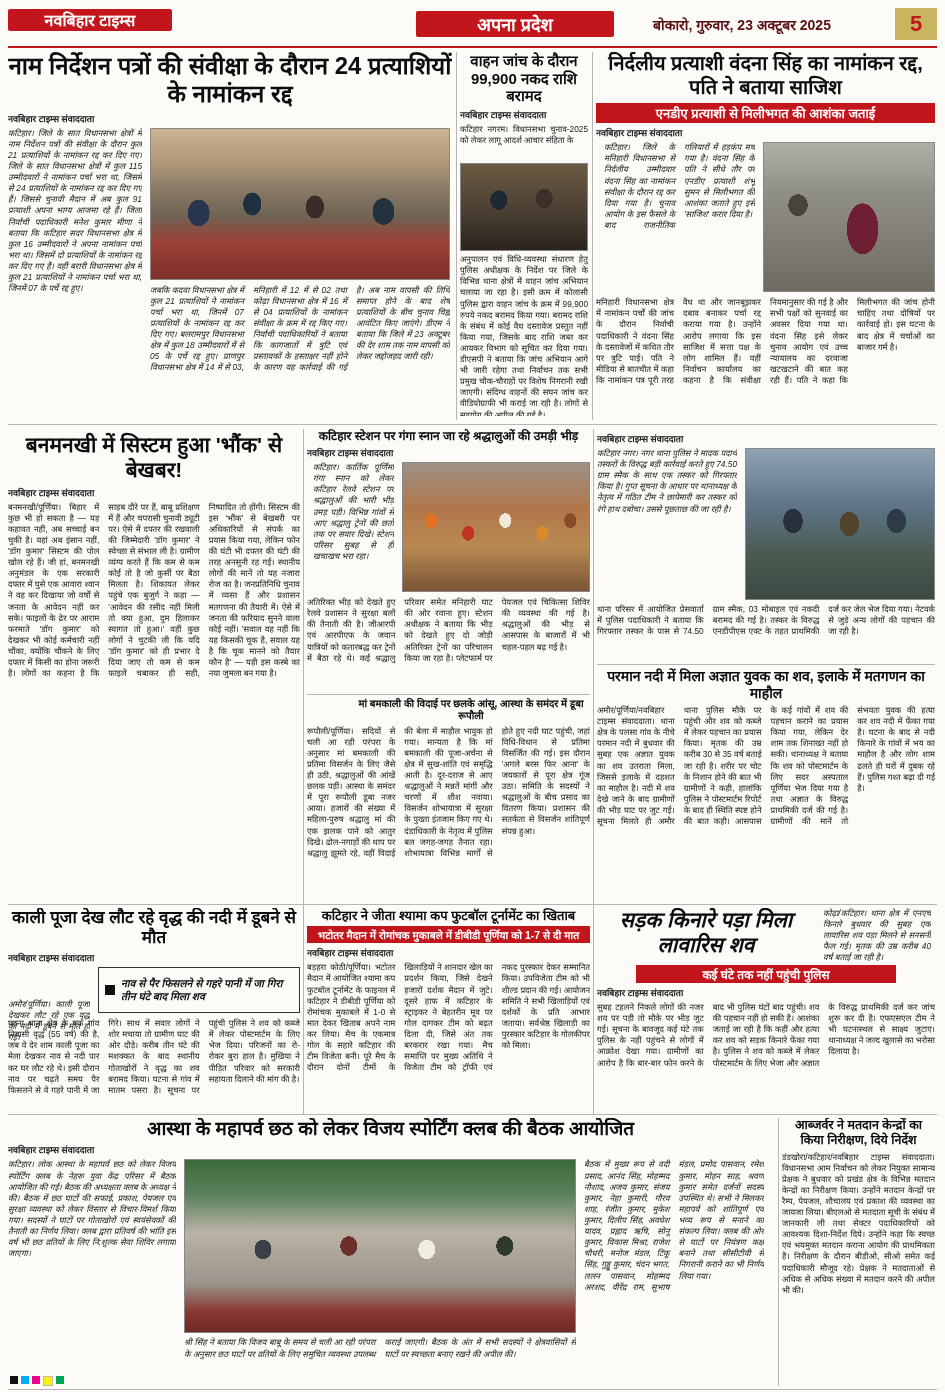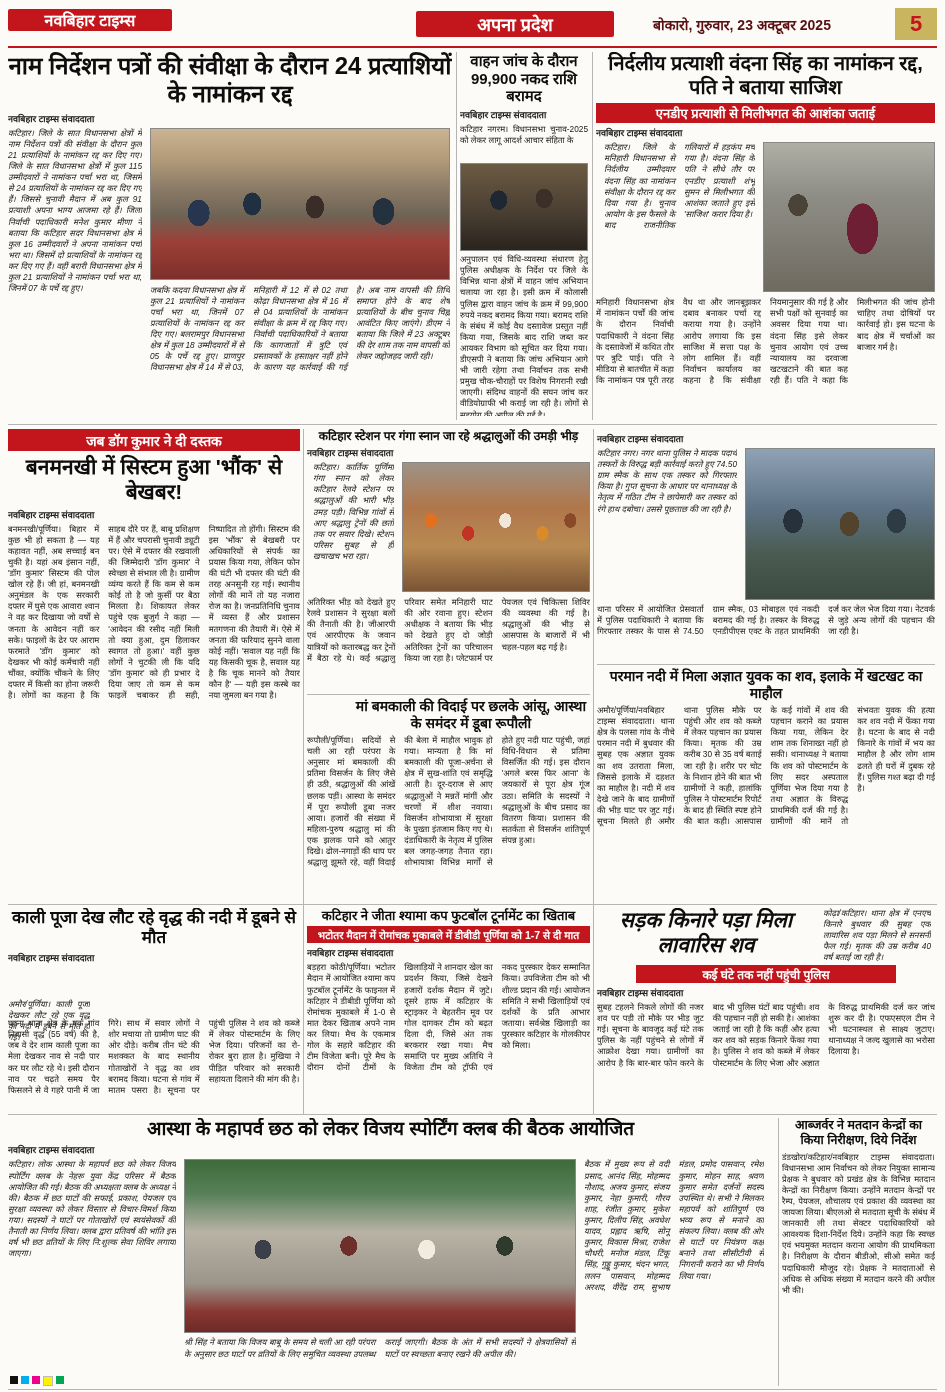--- a/index.html
+++ b/index.html
@@ -118,21 +118,20 @@
     <div class="kicker" style="height:20px;font-size:13px;margin:4px 0 2px;">एनडीए प्रत्याशी से मिलीभगत की आशंका जताई</div>
     <div class="byline">नवबिहार टाइम्स संवाददाता</div>
     <div class="row">
       <div class="body small cols2" style="width:158px;height:150px;margin-left:8px;">कटिहार। जिले के मनिहारी विधानसभा से निर्दलीय उम्मीदवार वंदना सिंह का नामांकन संवीक्षा के दौरान रद्द कर दिया गया है। चुनाव आयोग के इस फैसले के बाद राजनीतिक गलियारों में हड़कंप मच गया है। वंदना सिंह के पति ने सीधे तौर पर एनडीए प्रत्याशी शंभू सुमन से मिलीभगत की आशंका जताते हुए इसे 'साजिश' करार दिया है।</div>
       <div class="photo ph-candidate" style="width:170px;height:148px;"></div>
     </div>
     <div class="body small cols4" style="height:112px;margin-top:5px;">मनिहारी विधानसभा क्षेत्र में नामांकन पर्चों की जांच के दौरान निर्वाची पदाधिकारी ने वंदना सिंह के दस्तावेजों में कथित तौर पर त्रुटि पाई। पति ने मीडिया से बातचीत में कहा कि नामांकन पत्र पूरी तरह वैध था और जानबूझकर दबाव बनाकर पर्चा रद्द कराया गया है। उन्होंने आरोप लगाया कि इस साजिश में सत्ता पक्ष के लोग शामिल हैं। वहीं निर्वाचन कार्यालय का कहना है कि संवीक्षा नियमानुसार की गई है और सभी पक्षों को सुनवाई का अवसर दिया गया था। वंदना सिंह इसे लेकर चुनाव आयोग एवं उच्च न्यायालय का दरवाजा खटखटाने की बात कह रही हैं। पति ने कहा कि मिलीभगत की जांच होनी चाहिए तथा दोषियों पर कार्रवाई हो। इस घटना के बाद क्षेत्र में चर्चाओं का बाजार गर्म है।</div>
   </div>
 
   <div class="art" style="left:8px;top:429px;width:292px;height:472px;">
-    <div class="kicker" style="height:22px;font-size:14px;">जब डॉग कुमार ने दी दस्तक</div>
     <div class="hl" style="font-size:21px;margin-top:4px;">बनमनखी में सिस्टम हुआ 'भौंक' से बेखबर!</div>
     <div class="byline">नवबिहार टाइम्स संवाददाता</div>
     <div class="body small cols3" style="height:372px;">बनमनखी/पूर्णिया। बिहार में कुछ भी हो सकता है — यह कहावत नहीं, अब सच्चाई बन चुकी है। यहां अब इंसान नहीं, 'डॉग कुमार' सिस्टम की पोल खोल रहे हैं। जी हां, बनमनखी अनुमंडल के एक सरकारी दफ्तर में घुसे एक आवारा श्वान ने वह कर दिखाया जो वर्षों से जनता के आवेदन नहीं कर सके। फाइलों के ढेर पर आराम फरमाते 'डॉग कुमार' को देखकर भी कोई कर्मचारी नहीं चौंका, क्योंकि चौंकने के लिए दफ्तर में किसी का होना जरूरी है। लोगों का कहना है कि साहब दौरे पर हैं, बाबू प्रशिक्षण में हैं और चपरासी चुनावी ड्यूटी पर। ऐसे में दफ्तर की रखवाली की जिम्मेदारी 'डॉग कुमार' ने स्वेच्छा से संभाल ली है। ग्रामीण व्यंग्य करते हैं कि कम से कम कोई तो है जो कुर्सी पर बैठा मिलता है। शिकायत लेकर पहुंचे एक बुजुर्ग ने कहा — 'आवेदन की रसीद नहीं मिली तो क्या हुआ, दुम हिलाकर स्वागत तो हुआ।' वहीं कुछ लोगों ने चुटकी ली कि यदि 'डॉग कुमार' को ही प्रभार दे दिया जाए तो कम से कम फाइलें चबाकर ही सही, निष्पादित तो होंगी। सिस्टम की इस 'भौंक' से बेखबरी पर अधिकारियों से संपर्क का प्रयास किया गया, लेकिन फोन की घंटी भी दफ्तर की घंटी की तरह अनसुनी रह गई। स्थानीय लोगों की मानें तो यह नजारा रोज का है। जनप्रतिनिधि चुनाव में व्यस्त हैं और प्रशासन मतगणना की तैयारी में। ऐसे में जनता की फरियाद सुनने वाला कोई नहीं। 'सवाल यह नहीं कि यह किसकी चूक है, सवाल यह है कि चूक मानने को तैयार कौन है' — यही इस कस्बे का नया जुमला बन गया है।</div>
   </div>
 
   <div class="art" style="left:307px;top:429px;width:283px;height:262px;">
     <div class="hl" style="font-size:12px;">कटिहार स्टेशन पर गंगा स्नान जा रहे श्रद्धालुओं की उमड़ी भीड़</div>
     <div class="byline">नवबिहार टाइम्स संवाददाता</div>
     <div class="row">
       <div class="body small" style="width:86px;height:130px;margin-left:6px;">कटिहार। कार्तिक पूर्णिमा गंगा स्नान को लेकर कटिहार रेलवे स्टेशन पर श्रद्धालुओं की भारी भीड़ उमड़ पड़ी। विभिन्न गांवों से आए श्रद्धालु ट्रेनों की छतों तक पर सवार दिखे। स्टेशन परिसर सुबह से ही खचाखच भरा रहा।</div>
@@ -144,34 +143,38 @@
   <div class="art" style="left:597px;top:429px;width:338px;height:232px;">
     <div class="byline">नवबिहार टाइम्स संवाददाता</div>
     <div class="row">
       <div class="body small" style="width:140px;height:152px;">कटिहार नगर। नगर थाना पुलिस ने मादक पदार्थ तस्करों के विरुद्ध बड़ी कार्रवाई करते हुए 74.50 ग्राम स्मैक के साथ एक तस्कर को गिरफ्तार किया है। गुप्त सूचना के आधार पर थानाध्यक्ष के नेतृत्व में गठित टीम ने छापेमारी कर तस्कर को रंगे हाथ दबोचा। उससे पूछताछ की जा रही है।</div>
       <div class="photo ph-police" style="width:188px;height:150px;"></div>
     </div>
     <div class="body small cols3" style="height:38px;margin-top:4px;">थाना परिसर में आयोजित प्रेसवार्ता में पुलिस पदाधिकारी ने बताया कि गिरफ्तार तस्कर के पास से 74.50 ग्राम स्मैक, 03 मोबाइल एवं नकदी बरामद की गई है। तस्कर के विरुद्ध एनडीपीएस एक्ट के तहत प्राथमिकी दर्ज कर जेल भेज दिया गया। नेटवर्क से जुड़े अन्य लोगों की पहचान की जा रही है।</div>
   </div>
 
   <div class="art" style="left:307px;top:698px;width:283px;height:203px;">
-    <div class="hl" style="font-size:14px;margin-left:45px;">मां बमकाली की विदाई पर छलके आंसू, आस्था के समंदर में डूबा रूपौली</div>
+    <div class="hl" style="font-size:10px;margin-left:45px;">मां बमकाली की विदाई पर छलके आंसू, आस्था के समंदर में डूबा रूपौली</div>
     <div class="body small cols3" style="height:160px;margin-top:4px;">रूपौली/पूर्णिया। सदियों से चली आ रही परंपरा के अनुसार मां बमकाली की प्रतिमा विसर्जन के लिए जैसे ही उठी, श्रद्धालुओं की आंखें छलक पड़ीं। आस्था के समंदर में पूरा रूपौली डूबा नजर आया। हजारों की संख्या में महिला-पुरुष श्रद्धालु मां की एक झलक पाने को आतुर दिखे। ढोल-नगाड़ों की थाप पर श्रद्धालु झूमते रहे, वहीं विदाई की बेला में माहौल भावुक हो गया। मान्यता है कि मां बमकाली की पूजा-अर्चना से क्षेत्र में सुख-शांति एवं समृद्धि आती है। दूर-दराज से आए श्रद्धालुओं ने मन्नतें मांगीं और चरणों में शीश नवाया। विसर्जन शोभायात्रा में सुरक्षा के पुख्ता इंतजाम किए गए थे। दंडाधिकारी के नेतृत्व में पुलिस बल जगह-जगह तैनात रहा। शोभायात्रा विभिन्न मार्गों से होते हुए नदी घाट पहुंची, जहां विधि-विधान से प्रतिमा विसर्जित की गई। इस दौरान 'अगले बरस फिर आना' के जयकारों से पूरा क्षेत्र गूंज उठा। समिति के सदस्यों ने श्रद्धालुओं के बीच प्रसाद का वितरण किया। प्रशासन की सतर्कता से विसर्जन शांतिपूर्ण संपन्न हुआ।</div>
   </div>
 
   <div class="art" style="left:597px;top:668px;width:338px;height:233px;">
-    <div class="hl" style="font-size:14px;">परमान नदी में मिला अज्ञात युवक का शव, इलाके में खटखट का माहौल</div>
+    <div class="hl" style="font-size:14px;">परमान नदी में मिला अज्ञात युवक का शव, इलाके में मतगणन का माहौल</div>
     <div class="body small cols4" style="height:188px;margin-top:4px;">अमौर/पूर्णिया/नवबिहार टाइम्स संवाददाता। थाना क्षेत्र के पलसा गांव के नीचे परमान नदी में बुधवार की सुबह एक अज्ञात युवक का शव उतराता मिला, जिससे इलाके में दहशत का माहौल है। नदी में शव देखे जाने के बाद ग्रामीणों की भीड़ घाट पर जुट गई। सूचना मिलते ही अमौर थाना पुलिस मौके पर पहुंची और शव को कब्जे में लेकर पहचान का प्रयास किया। मृतक की उम्र करीब 30 से 35 वर्ष बताई जा रही है। शरीर पर चोट के निशान होने की बात भी ग्रामीणों ने कही, हालांकि पुलिस ने पोस्टमार्टम रिपोर्ट के बाद ही स्थिति स्पष्ट होने की बात कही। आसपास के कई गांवों में शव की पहचान कराने का प्रयास किया गया, लेकिन देर शाम तक शिनाख्त नहीं हो सकी। थानाध्यक्ष ने बताया कि शव को पोस्टमार्टम के लिए सदर अस्पताल पूर्णिया भेज दिया गया है तथा अज्ञात के विरुद्ध प्राथमिकी दर्ज की गई है। ग्रामीणों की मानें तो संभवतः युवक की हत्या कर शव नदी में फेंका गया है। घटना के बाद से नदी किनारे के गांवों में भय का माहौल है और लोग शाम ढलते ही घरों में दुबक रहे हैं। पुलिस गश्त बढ़ा दी गई है।</div>
   </div>
 
   <div class="art" style="left:8px;top:908px;width:292px;height:204px;">
     <div class="hl" style="font-size:17px;">काली पूजा देख लौट रहे वृद्ध की नदी में डूबने से मौत</div>
     <div class="byline">नवबिहार टाइम्स संवाददाता</div>
     <div class="row" style="height:46px;">
       <div class="body small" style="width:82px;height:46px;margin-top:32px;">अमौर/पूर्णिया। काली पूजा देखकर लौट रहे एक वृद्ध की नदी में डूबने से मौत हो गई।</div>
+      <div class="note-box">
+        <span class="note-sq"></span>
+        <span>नाव से पैर फिसलने से गहरे पानी में जा गिरा तीन घंटे बाद मिला शव</span>
+      </div>
     </div>
     <div class="body small cols3" style="height:88px;margin-top:5px;">घटना थाना क्षेत्र के एक गांव निवासी वृद्ध (55 वर्ष) की है, जब वे देर शाम काली पूजा का मेला देखकर नाव से नदी पार कर घर लौट रहे थे। इसी दौरान नाव पर चढ़ते समय पैर फिसलने से वे गहरे पानी में जा गिरे। साथ में सवार लोगों ने शोर मचाया तो ग्रामीण घाट की ओर दौड़े। करीब तीन घंटे की मशक्कत के बाद स्थानीय गोताखोरों ने वृद्ध का शव बरामद किया। घटना से गांव में मातम पसरा है। सूचना पर पहुंची पुलिस ने शव को कब्जे में लेकर पोस्टमार्टम के लिए भेज दिया। परिजनों का रो-रोकर बुरा हाल है। मुखिया ने पीड़ित परिवार को सरकारी सहायता दिलाने की मांग की है।</div>
   </div>
 
   <div class="art" style="left:307px;top:908px;width:283px;height:204px;">
     <div class="hl" style="font-size:13px;">कटिहार ने जीता श्यामा कप फुटबॉल टूर्नामेंट का खिताब</div>
     <div class="kicker" style="height:17px;font-size:10.5px;margin:3px 0;">भटोतर मैदान में रोमांचक मुकाबले में डीबीडी पूर्णिया को 1-7 से दी मात</div>
     <div class="byline">नवबिहार टाइम्स संवाददाता</div>
     <div class="body small cols3" style="height:132px;">बड़हरा कोठी/पूर्णिया। भटोतर मैदान में आयोजित श्यामा कप फुटबॉल टूर्नामेंट के फाइनल में कटिहार ने डीबीडी पूर्णिया को रोमांचक मुकाबले में 1-0 से मात देकर खिताब अपने नाम कर लिया। मैच के एकमात्र गोल के सहारे कटिहार की टीम विजेता बनी। पूरे मैच के दौरान दोनों टीमों के खिलाड़ियों ने शानदार खेल का प्रदर्शन किया, जिसे देखने हजारों दर्शक मैदान में जुटे। दूसरे हाफ में कटिहार के स्ट्राइकर ने बेहतरीन मूव पर गोल दागकर टीम को बढ़त दिला दी, जिसे अंत तक बरकरार रखा गया। मैच समाप्ति पर मुख्य अतिथि ने विजेता टीम को ट्रॉफी एवं नकद पुरस्कार देकर सम्मानित किया। उपविजेता टीम को भी शील्ड प्रदान की गई। आयोजन समिति ने सभी खिलाड़ियों एवं दर्शकों के प्रति आभार जताया। सर्वश्रेष्ठ खिलाड़ी का पुरस्कार कटिहार के गोलकीपर को मिला।</div>
   </div>

